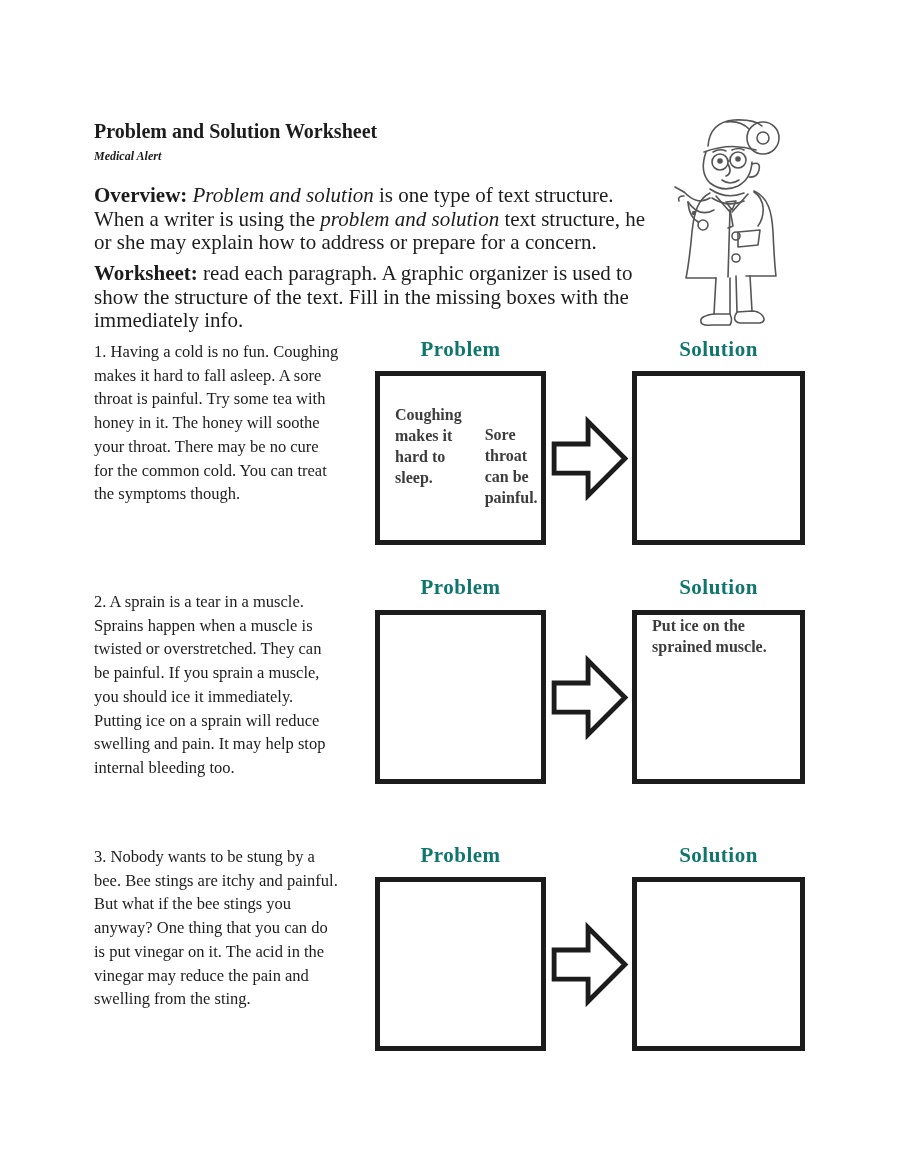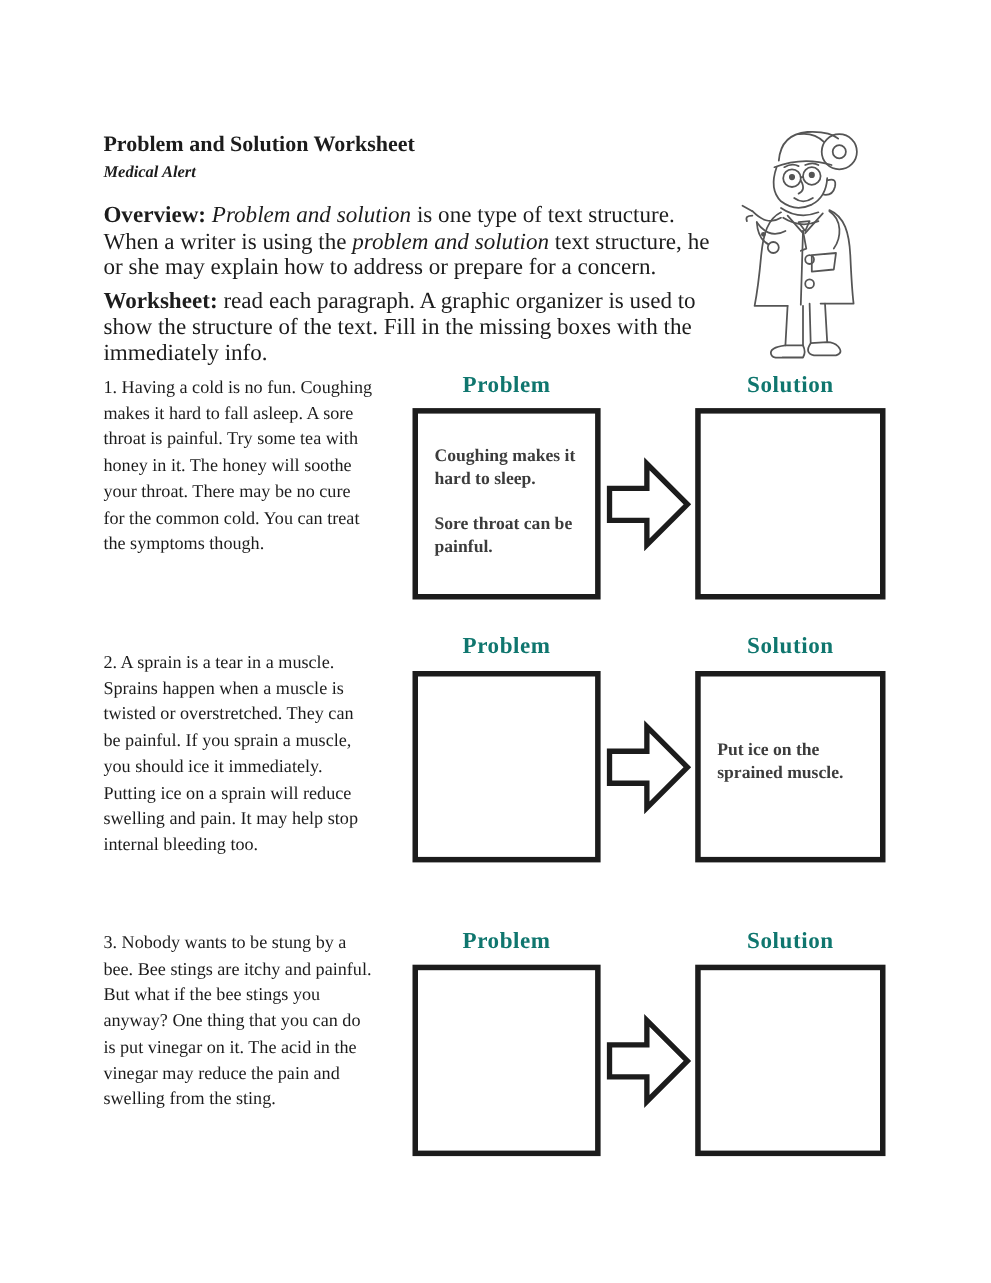--- a/index.html
+++ b/index.html
@@ -11,21 +11,21 @@
     font-family: "Liberation Serif", serif;
     color: #1c1c1c;
     overflow: hidden;
   }
   .abs { position: absolute; }
 
   .name-row { left: 533px; top: 84px; font-size: 14.5px; letter-spacing: .3px; }
   .name-blank { letter-spacing: 0; }
 
   .title { left: 94px; top: 120px; font-size: 20px; font-weight: bold; }
-  .subtitle { left: 94px; top: 149px; font-size: 15px; font-weight: bold; font-style: italic; }
+  .subtitle { left: 94px; top: 149px; font-size: 12px; font-weight: bold; font-style: italic; }
 
   .intro { left: 94px; font-size: 21px; line-height: 23.5px; }
   .overview { top: 184px; width: 556px; }
   .directions { top: 262px; width: 585px; }
   .intro b { font-weight: bold; }
   .intro i { font-style: italic; }
 
   .passage {
     left: 94px; width: 246px;
     font-size: 16.5px; line-height: 23.7px;
@@ -41,21 +41,21 @@
   .ph { left: 375px; width: 171px; }
   .sh { left: 632px; width: 173px; }
   .hdr-1 { top: 337px; }
   .hdr-2 { top: 575px; }
   .hdr-3 { top: 843px; }
 
   .gbox {
     box-sizing: border-box;
     border: 5px solid #1c1c1c;
     background: #ffffff;
-    display: flex; flex-direction: column;
+    display: flex; flex-direction: row;
     height: 174px;
   }
   .pbox { left: 375px; width: 171px; }
   .sbox { left: 632px; width: 173px; }
   .box-1 { top: 371px; }
   .box-2 { top: 610px; }
   .box-3 { top: 877px; }
 
   .gbox .txt {
     margin: 0; padding: 0 8px 0 15px;

